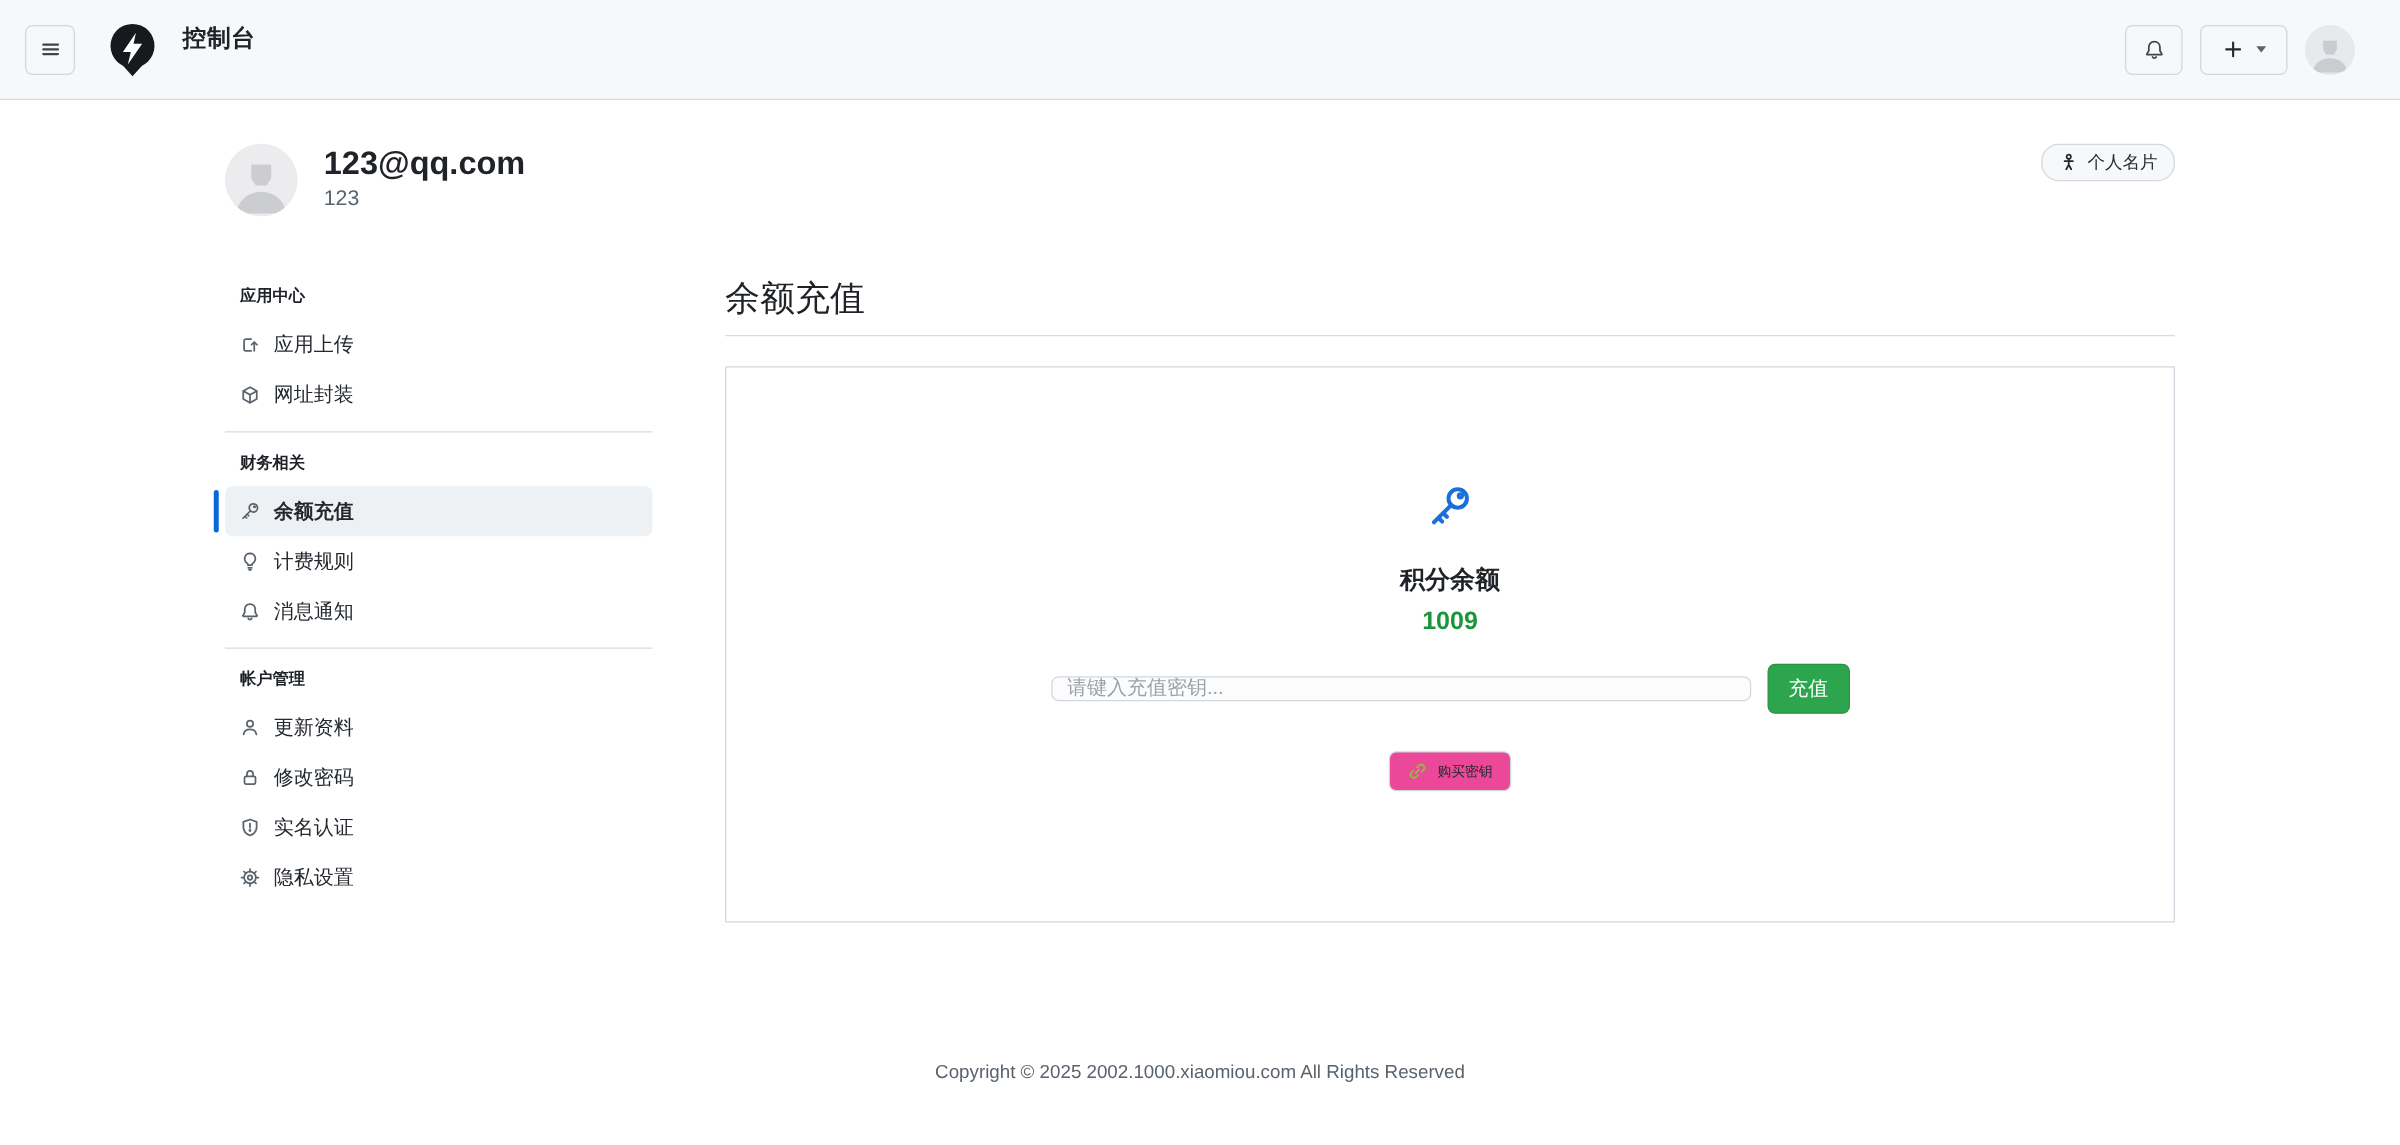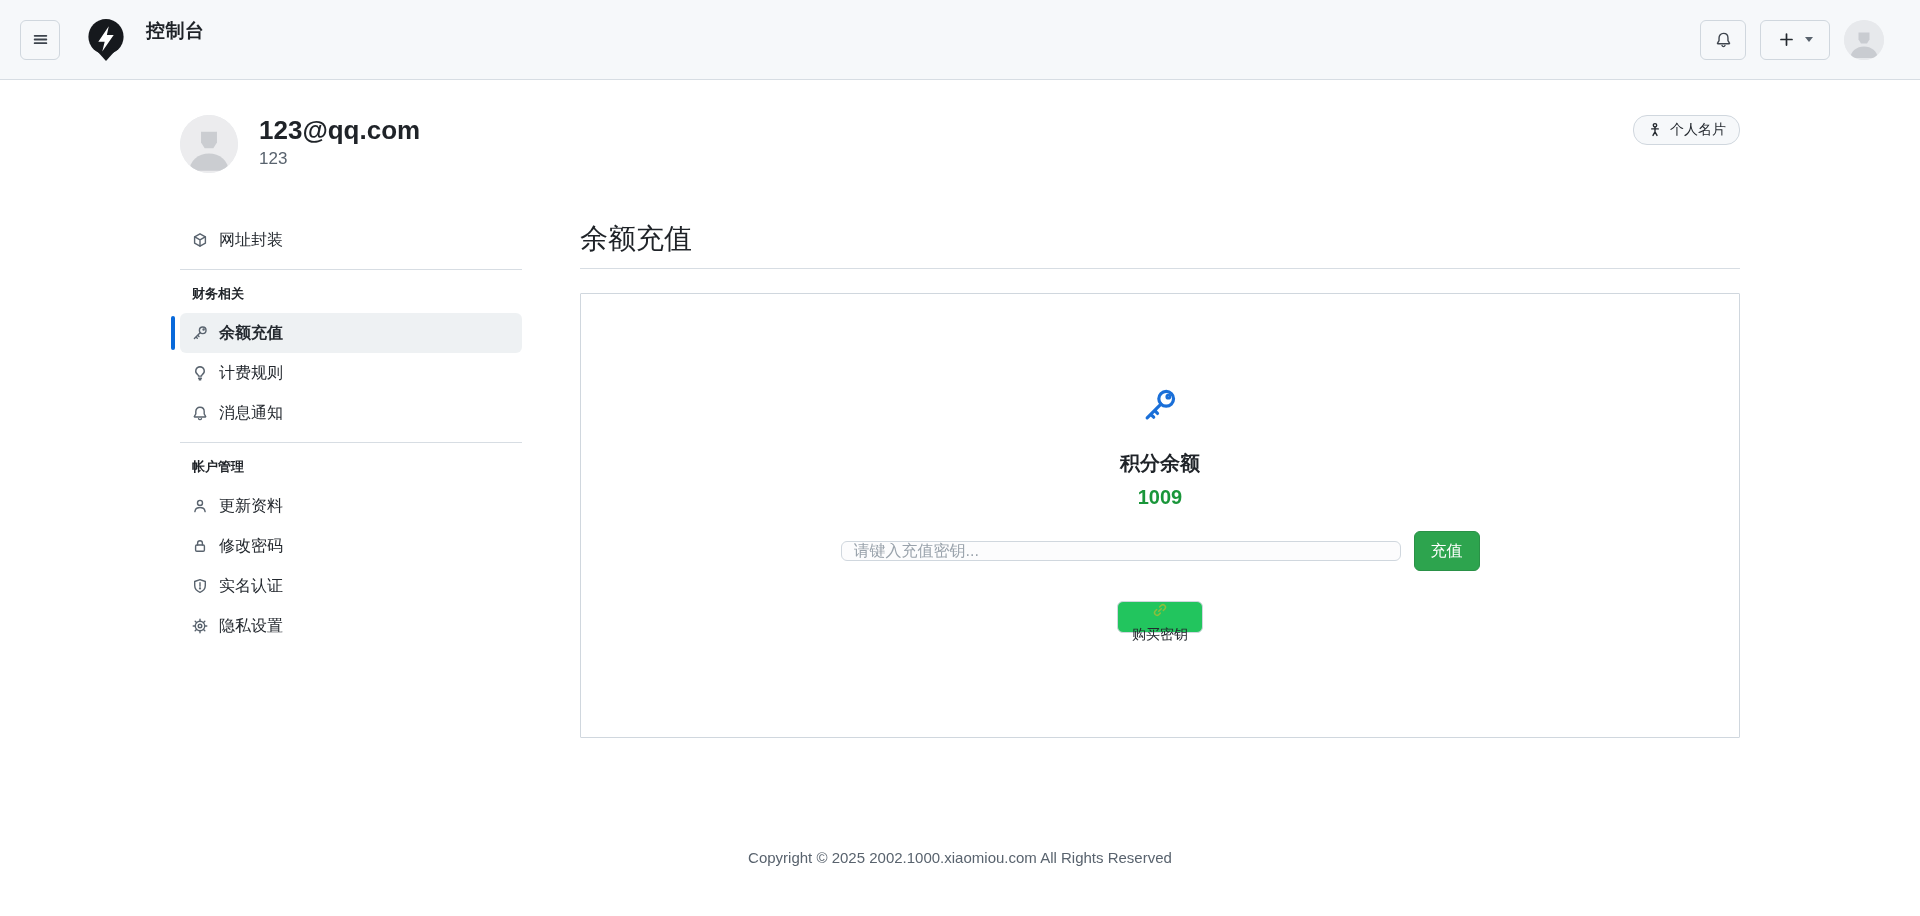--- a/index.html
+++ b/index.html
@@ -57,24 +57,24 @@
   .balance-label { margin-top:26px; font-size:20px; font-weight:600; }
   .balance-value { margin-top:9px; font-size:20px; font-weight:700; color:#1a963a; }
   .recharge-row { margin-top:22px; display:flex; align-items:center; gap:13px; }
   .key-input { width:560px; height:20px; border:1px solid #d0d7de; border-radius:6px;
     background:#fcfcfd; padding:0 12px; font-size:16px; color:#1f2328;
     font-family:"Liberation Sans","DejaVu Sans",sans-serif; }
   .key-input::placeholder { color:#9aa3ac; }
   .recharge-btn { height:40px; padding:0 16px; background:#2da44e; color:#fff; border:1px solid #2a9147;
     border-radius:6px; font-size:16px; font-weight:500; cursor:pointer;
     font-family:"Liberation Sans","DejaVu Sans",sans-serif; }
-  .buy-btn { margin-top:30px; height:32px; padding:0 14px; background:#22c55e;
+  .buy-btn { margin-top:30px; height:32px; padding:0 14px; background:#ec4899;
     border:1px solid #d0d7de; border-radius:6px; display:flex; align-items:center; gap:8px;
-    font-size:14px; font-weight:500; color:#24292f; cursor:pointer;
-    font-family:"Liberation Sans","DejaVu Sans",sans-serif;flex-direction:column; }
+    font-size:11px; font-weight:500; color:#24292f; cursor:pointer;
+    font-family:"Liberation Sans","DejaVu Sans",sans-serif; }
   .link-icon { color:#8cbe3c; display:flex; }
 
   footer { margin-top:111px; text-align:center; font-size:15px; color:#59636e; }
 
   svg { display:block; }
 </style>
 </head>
 <body>
 
 <header class="topbar">
@@ -146,21 +146,31 @@
           </svg>
       </span>
       <span>个人名片</span>
     </button>
   </section>
 
   <div class="columns">
 
     <nav class="sidebar">
 
-
+      <div class="sec-title">应用中心</div>
+
+      <a class="side-item">
+        <span class="s-icon">
+          <svg width="16" height="16" viewBox="0 0 16 16" fill="none" stroke="currentColor" stroke-width="1.4" stroke-linecap="round" stroke-linejoin="round">
+            <path d="M8.9 3.25H4.75A1.5 1.5 0 0 0 3.25 4.75v6.5a1.5 1.5 0 0 0 1.5 1.5H8.9"></path>
+            <path d="M11.4 12.6V5.7M9.2 7.8l2.2-2.2 2.2 2.2"></path>
+            </svg>
+        </span>
+        <span>应用上传</span>
+      </a>
 
       <a class="side-item">
         <span class="s-icon">
           <svg width="16" height="16" viewBox="0 0 16 16" fill="none" stroke="currentColor" stroke-width="1.4" stroke-linecap="round" stroke-linejoin="round">
             <path d="M8 1.8 13.4 4.8v6.4L8 14.2 2.6 11.2V4.8Z"></path>
             <path d="M2.8 4.9 8 7.8l5.2-2.9M8 7.8V14"></path>
             </svg>
         </span>
         <span>网址封装</span>
       </a>

